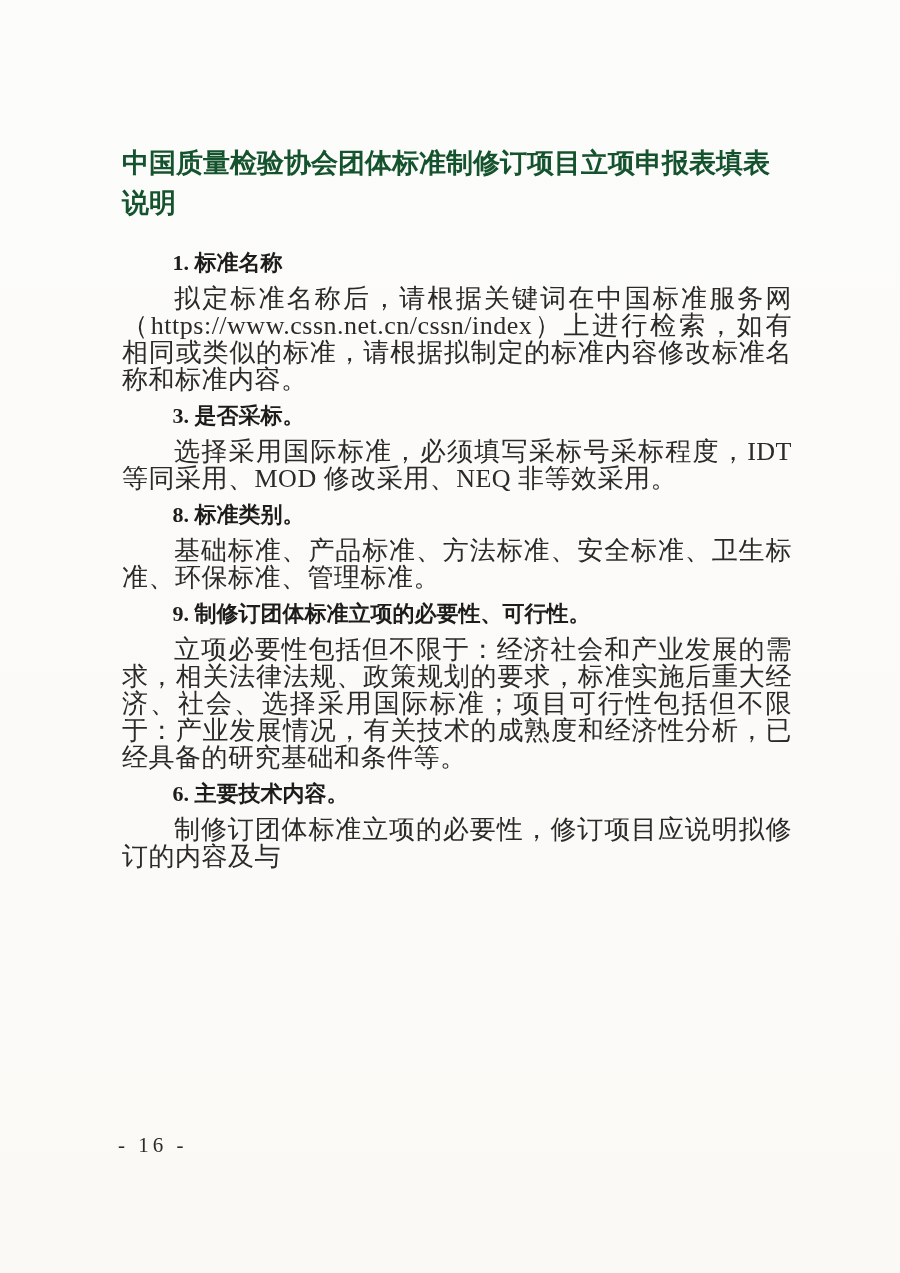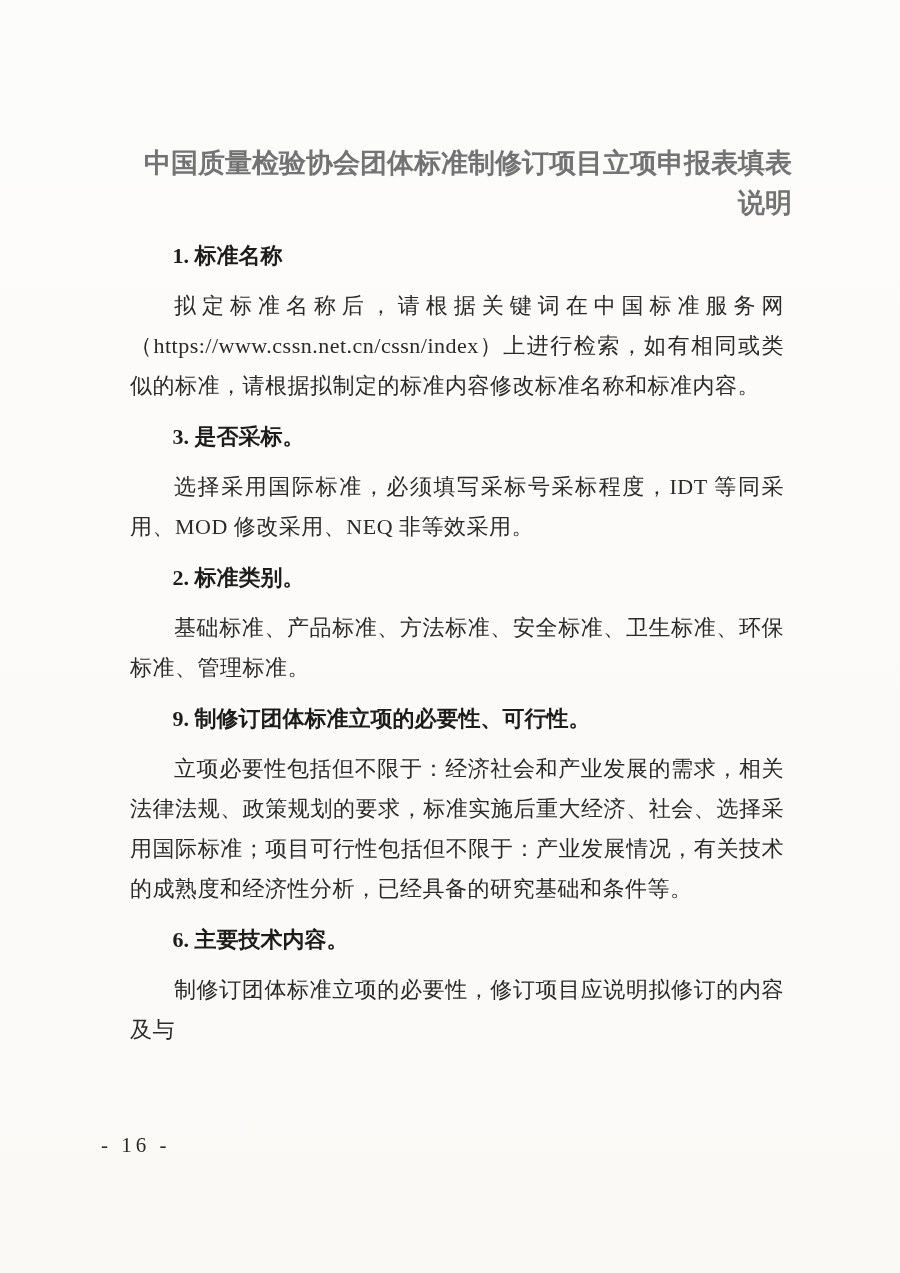--- a/index.html
+++ b/index.html
@@ -19,45 +19,45 @@
   .page {
     width: 670px;
     margin: 0 0 0 122px;
     padding-top: 143px;
   }
   .doc-title {
     font-family: "Liberation Sans", sans-serif;
     font-weight: 700;
     font-size: 27px;
     line-height: 40px;
-    color: #737373;
-    text-align: right;
+    color: #14532d;
+    text-align: left;
     letter-spacing: 0px;
-    margin: 0 0 10px 0;
+    margin: 0 0 17px 0;
   }
   .section-heading {
     font-size: 22px;
     line-height: 45px;
     font-weight: 700;
     color: #1d1c1a;
     text-indent: 2.3em;
     margin: 0;
     font-family: Liberation Serif, serif;
   }
   .section-paragraph {
-    font-size: 22px;
-    line-height: 40px;
+    font-size: 26px;
+    line-height: 27px;
     text-align: justify;
     text-indent: 2em;
     letter-spacing: 0.5px;
-    margin: 8px;
+    margin: 0;
   }
   .page-number {
     position: absolute;
-    left: 101px;
+    left: 118px;
     top: 1133px;
     font-size: 21px;
     letter-spacing: 4px;
     color: #2b2a27;
   }
 </style>
 </head>
 <body>
 
 <div class="page">
@@ -69,21 +69,21 @@
     <p class="section-paragraph">拟定标准名称后，请根据关键词在中国标准服务网（https://www.cssn.net.cn/cssn/index）上进行检索，如有相同或类似的标准，请根据拟制定的标准内容修改标准名称和标准内容。</p>
   </div>
 
 
   <div>
     <p class="section-heading">3. 是否采标。</p>
     <p class="section-paragraph">选择采用国际标准，必须填写采标号采标程度，IDT 等同采用、MOD 修改采用、NEQ 非等效采用。</p>
   </div>
 
   <div>
-    <p class="section-heading">2. 标准类别。</p>
+    <p class="section-heading">8. 标准类别。</p>
     <p class="section-paragraph">基础标准、产品标准、方法标准、安全标准、卫生标准、环保标准、管理标准。</p>
   </div>
 
   <div>
     <p class="section-heading">9. 制修订团体标准立项的必要性、可行性。</p>
     <p class="section-paragraph">立项必要性包括但不限于：经济社会和产业发展的需求，相关法律法规、政策规划的要求，标准实施后重大经济、社会、选择采用国际标准；项目可行性包括但不限于：产业发展情况，有关技术的成熟度和经济性分析，已经具备的研究基础和条件等。</p>
   </div>
 
   <div>
     <p class="section-heading">6. 主要技术内容。</p>

